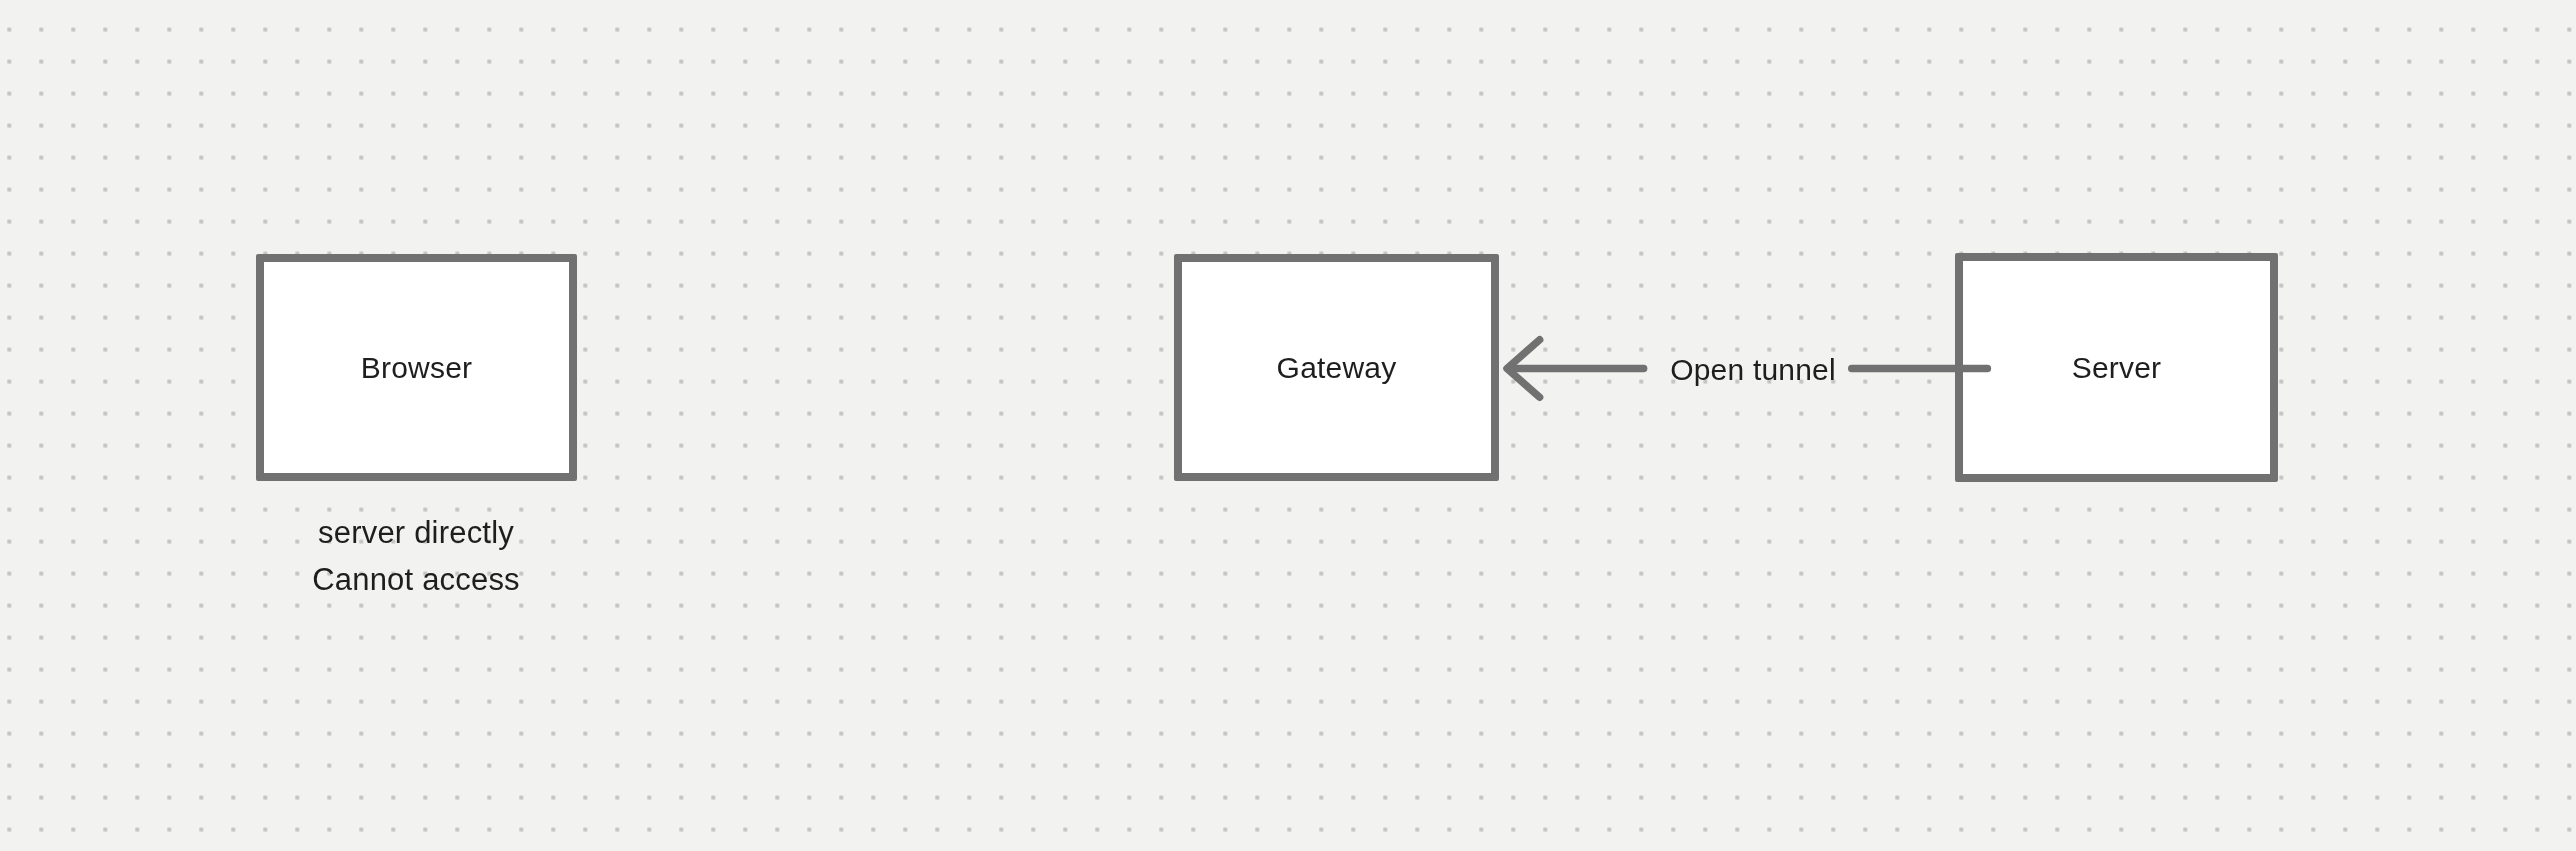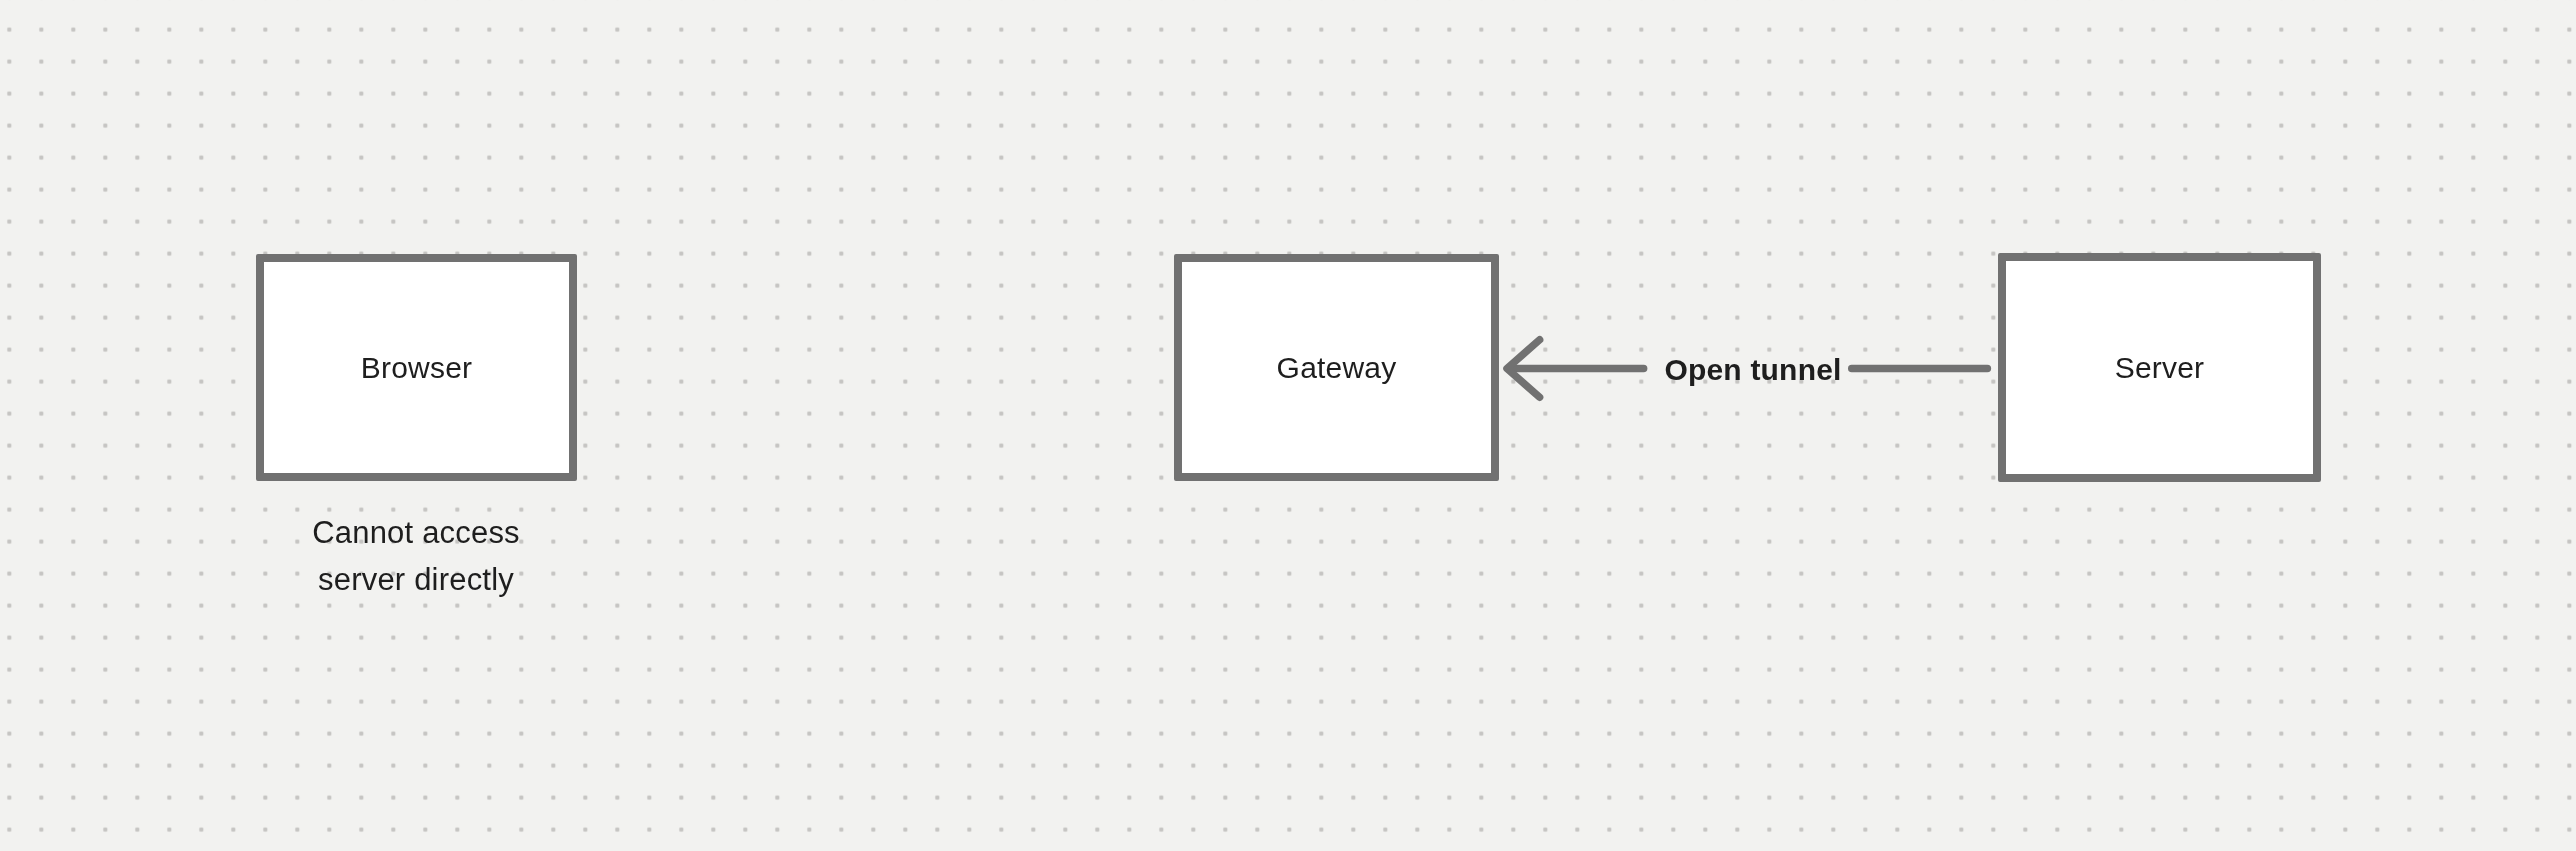--- a/index.html
+++ b/index.html
@@ -25,21 +25,21 @@
   }
   .node{
     position:absolute;
     background:var(--fill);
     border:8px solid var(--stroke);
     border-radius:2px;
     display:flex;align-items:center;justify-content:center;
   }
   .node-browser{left:256px;top:254px;width:321px;height:227px;}
   .node-gateway{left:1174px;top:254px;width:325px;height:227px;}
-  .node-server{left:1998px;top:253px;width:323px;height:229px;}
+  .node-server{left:1955px;top:253px;width:323px;height:229px;}
   .node-label{
     font-size:30px;
     font-weight:500;
     color:var(--text);
     letter-spacing:0.2px;
   }
   .edge-svg{
     position:absolute;left:0;top:0;width:2576px;height:851px;
     pointer-events:none;
   }
@@ -48,21 +48,21 @@
     stroke-width:7.5;
     stroke-linecap:round;
     stroke-linejoin:round;
     fill:none;
   }
   .edge-label{
     position:absolute;
     left:1753px;top:370px;
     transform:translate(-50%,-50%);
     font-size:30px;
-    font-weight:700;
+    font-weight:400;
     color:var(--text);
     white-space:nowrap;
     letter-spacing:0.2px;
   }
   .note{
     position:absolute;
     left:416px;top:556px;
     transform:translate(-50%,-50%);
     font-size:31px;
     font-weight:500;
@@ -92,18 +92,18 @@
 
   <svg class="edge-svg" viewBox="0 0 2600 859">
     <line class="stroke" x1="1524" y1="372" x2="1659" y2="372"></line>
     <line class="stroke" x1="1869" y1="372" x2="2006" y2="372"></line>
     <polyline class="stroke" points="1554,343 1521,372 1554,401"></polyline>
   </svg>
 
   <div class="edge-label">Open tunnel</div>
 
   <div class="note">
+    <div>server directly</div>
     <div>Cannot access</div>
-    <div>server directly</div>
   </div>
 
 </div>
 
 
 </body></html>

